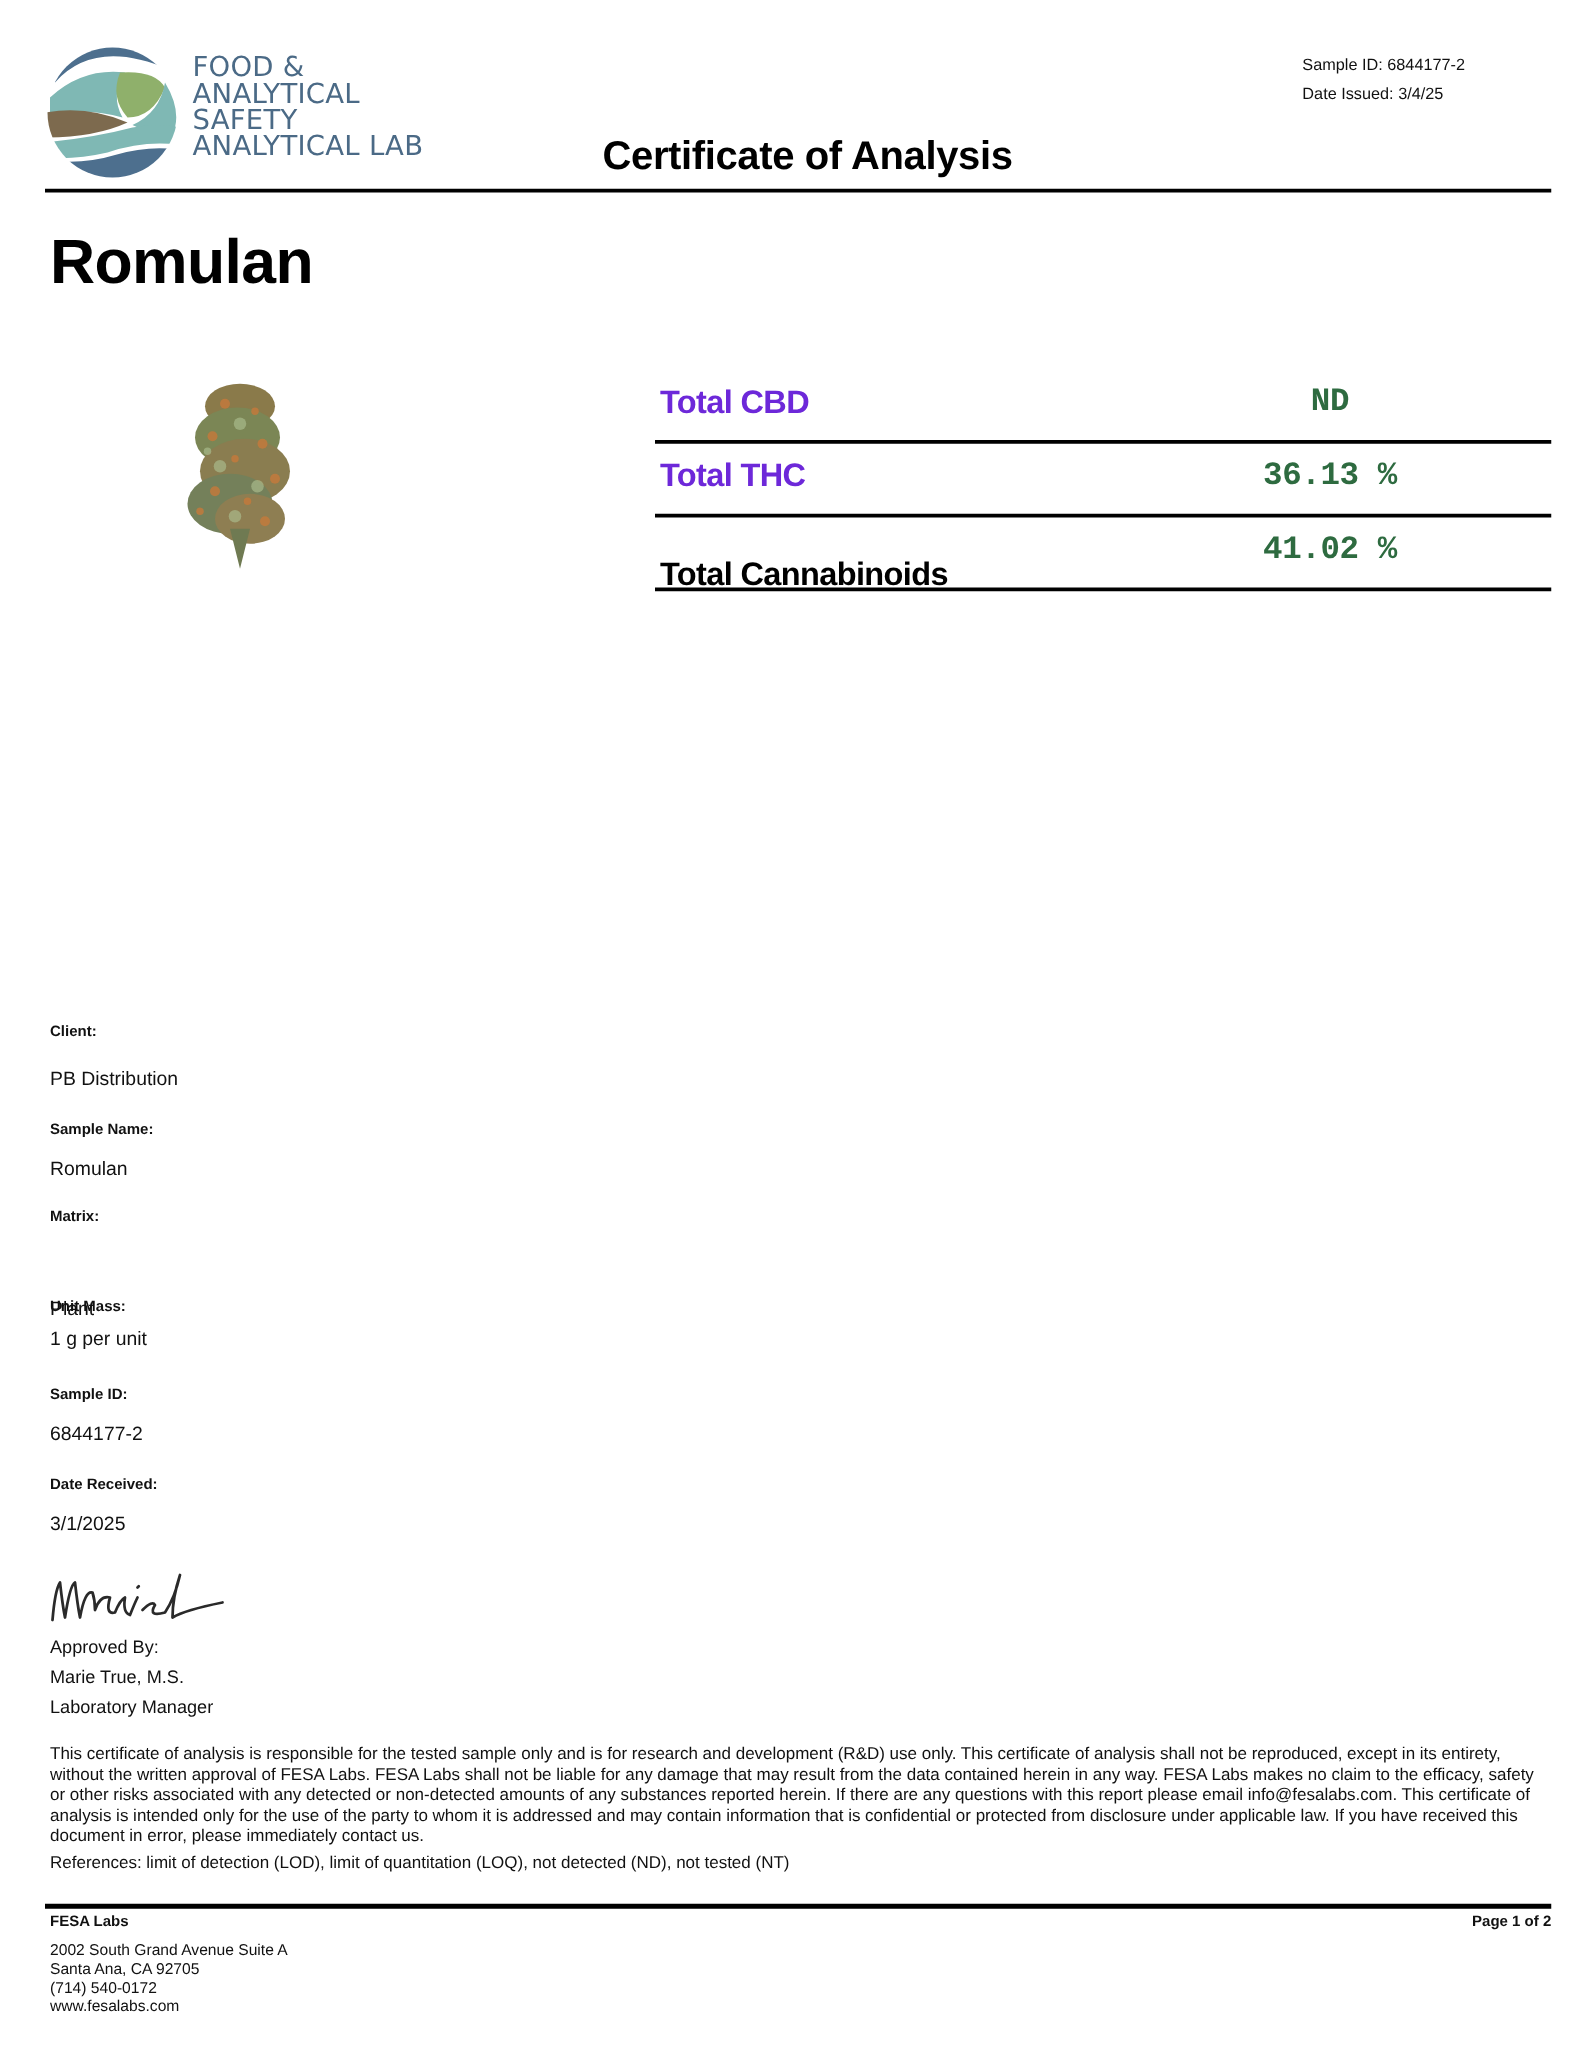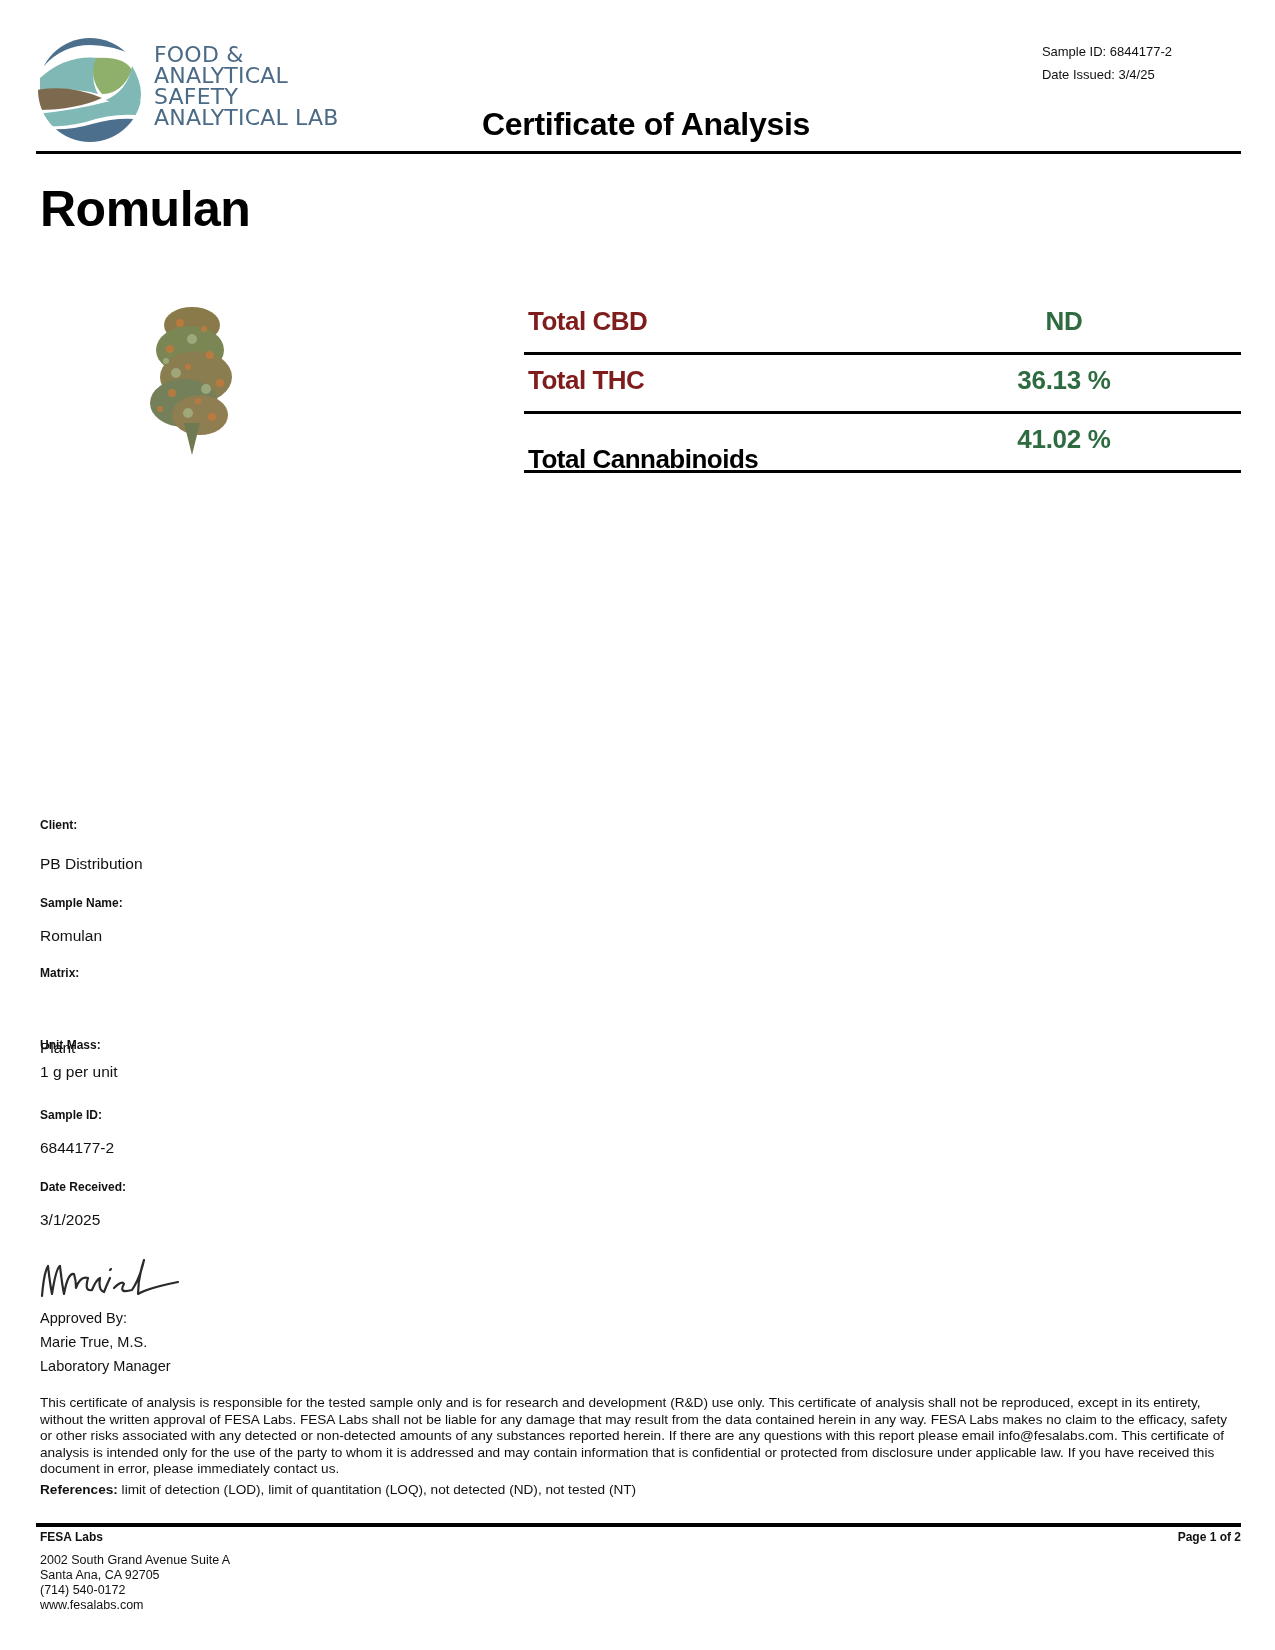--- a/index.html
+++ b/index.html
@@ -33,38 +33,38 @@
 
     .product-name { left: 40px; top: 180px; font-size: 50px; font-weight: bold; color: #000; letter-spacing: -0.5px; }
 
     
     .bud { left: 140px; top: 305px; width: 100px; height: 155px; }
 
     
     .summary { left: 524px; top: 296px; width: 717px; }
     .sum-row { position: relative; height: 59px; border-bottom: 3px solid #000; }
     .sum-label { position: absolute; left: 4px; top: 10px; font-size: 26px; font-weight: bold; letter-spacing: -0.5px; white-space: nowrap; }
-    .sum-value { position: absolute; left: 470px; width: 140px; text-align: center; top: 10px; font-size: 26px; font-weight: bold; letter-spacing: -0.3px; color: #2e6b40; white-space: nowrap; }
-    .green { color: #7f1d1d; }
+    .sum-value { position: absolute; left: 470px; width: 140px; text-align: center; top: 10px; font-size: 26px; font-weight: bold; letter-spacing: -0.3px; color: #2e6b40; white-space: nowrap; font-family: Liberation Mono, monospace; }
+    .green { color: #6d28d9; }
     .black { color: #000; margin-top: 20px; }
 
     
     .info { left: 40px; top: 818px; width: 400px; }
     .info-label { font-size: 12px; font-weight: bold; color: #111; white-space: nowrap; }
     .info-value { font-size: 15.5px; color: #111; white-space: nowrap; }
 
     
     .signature { left: 38px; top: 1254px; width: 150px; height: 50px; }
     .approved { left: 40px; top: 1306px; font-size: 14.5px; line-height: 24px; color: #111; }
     .approved div { white-space: nowrap; }
 
     
     .disclaimer { left: 40px; top: 1395px; width: 1200px; font-size: 13.6px; line-height: 16.5px; color: #111; }
     .references { left: 40px; top: 1482px; width: 1200px; font-size: 13.6px; color: #111; white-space: nowrap; }
-    .references b { font-weight: bold; }
+    .references b { font-weight: normal; }
 
     
     .footer-rule { left: 36px; top: 1523px; width: 1205px; height: 4px; background: #000; }
     .footer-company { left: 40px; top: 1530px; font-size: 12px; font-weight: bold; color: #111; }
     .footer-address { left: 40px; top: 1553px; font-size: 12.5px; line-height: 15px; color: #111; }
     .footer-address div { white-space: nowrap; }
     .footer-page { right: 34px; top: 1530px; font-size: 12px; font-weight: bold; color: #111; white-space: nowrap; }
   </style>
 </head>
 <body>

